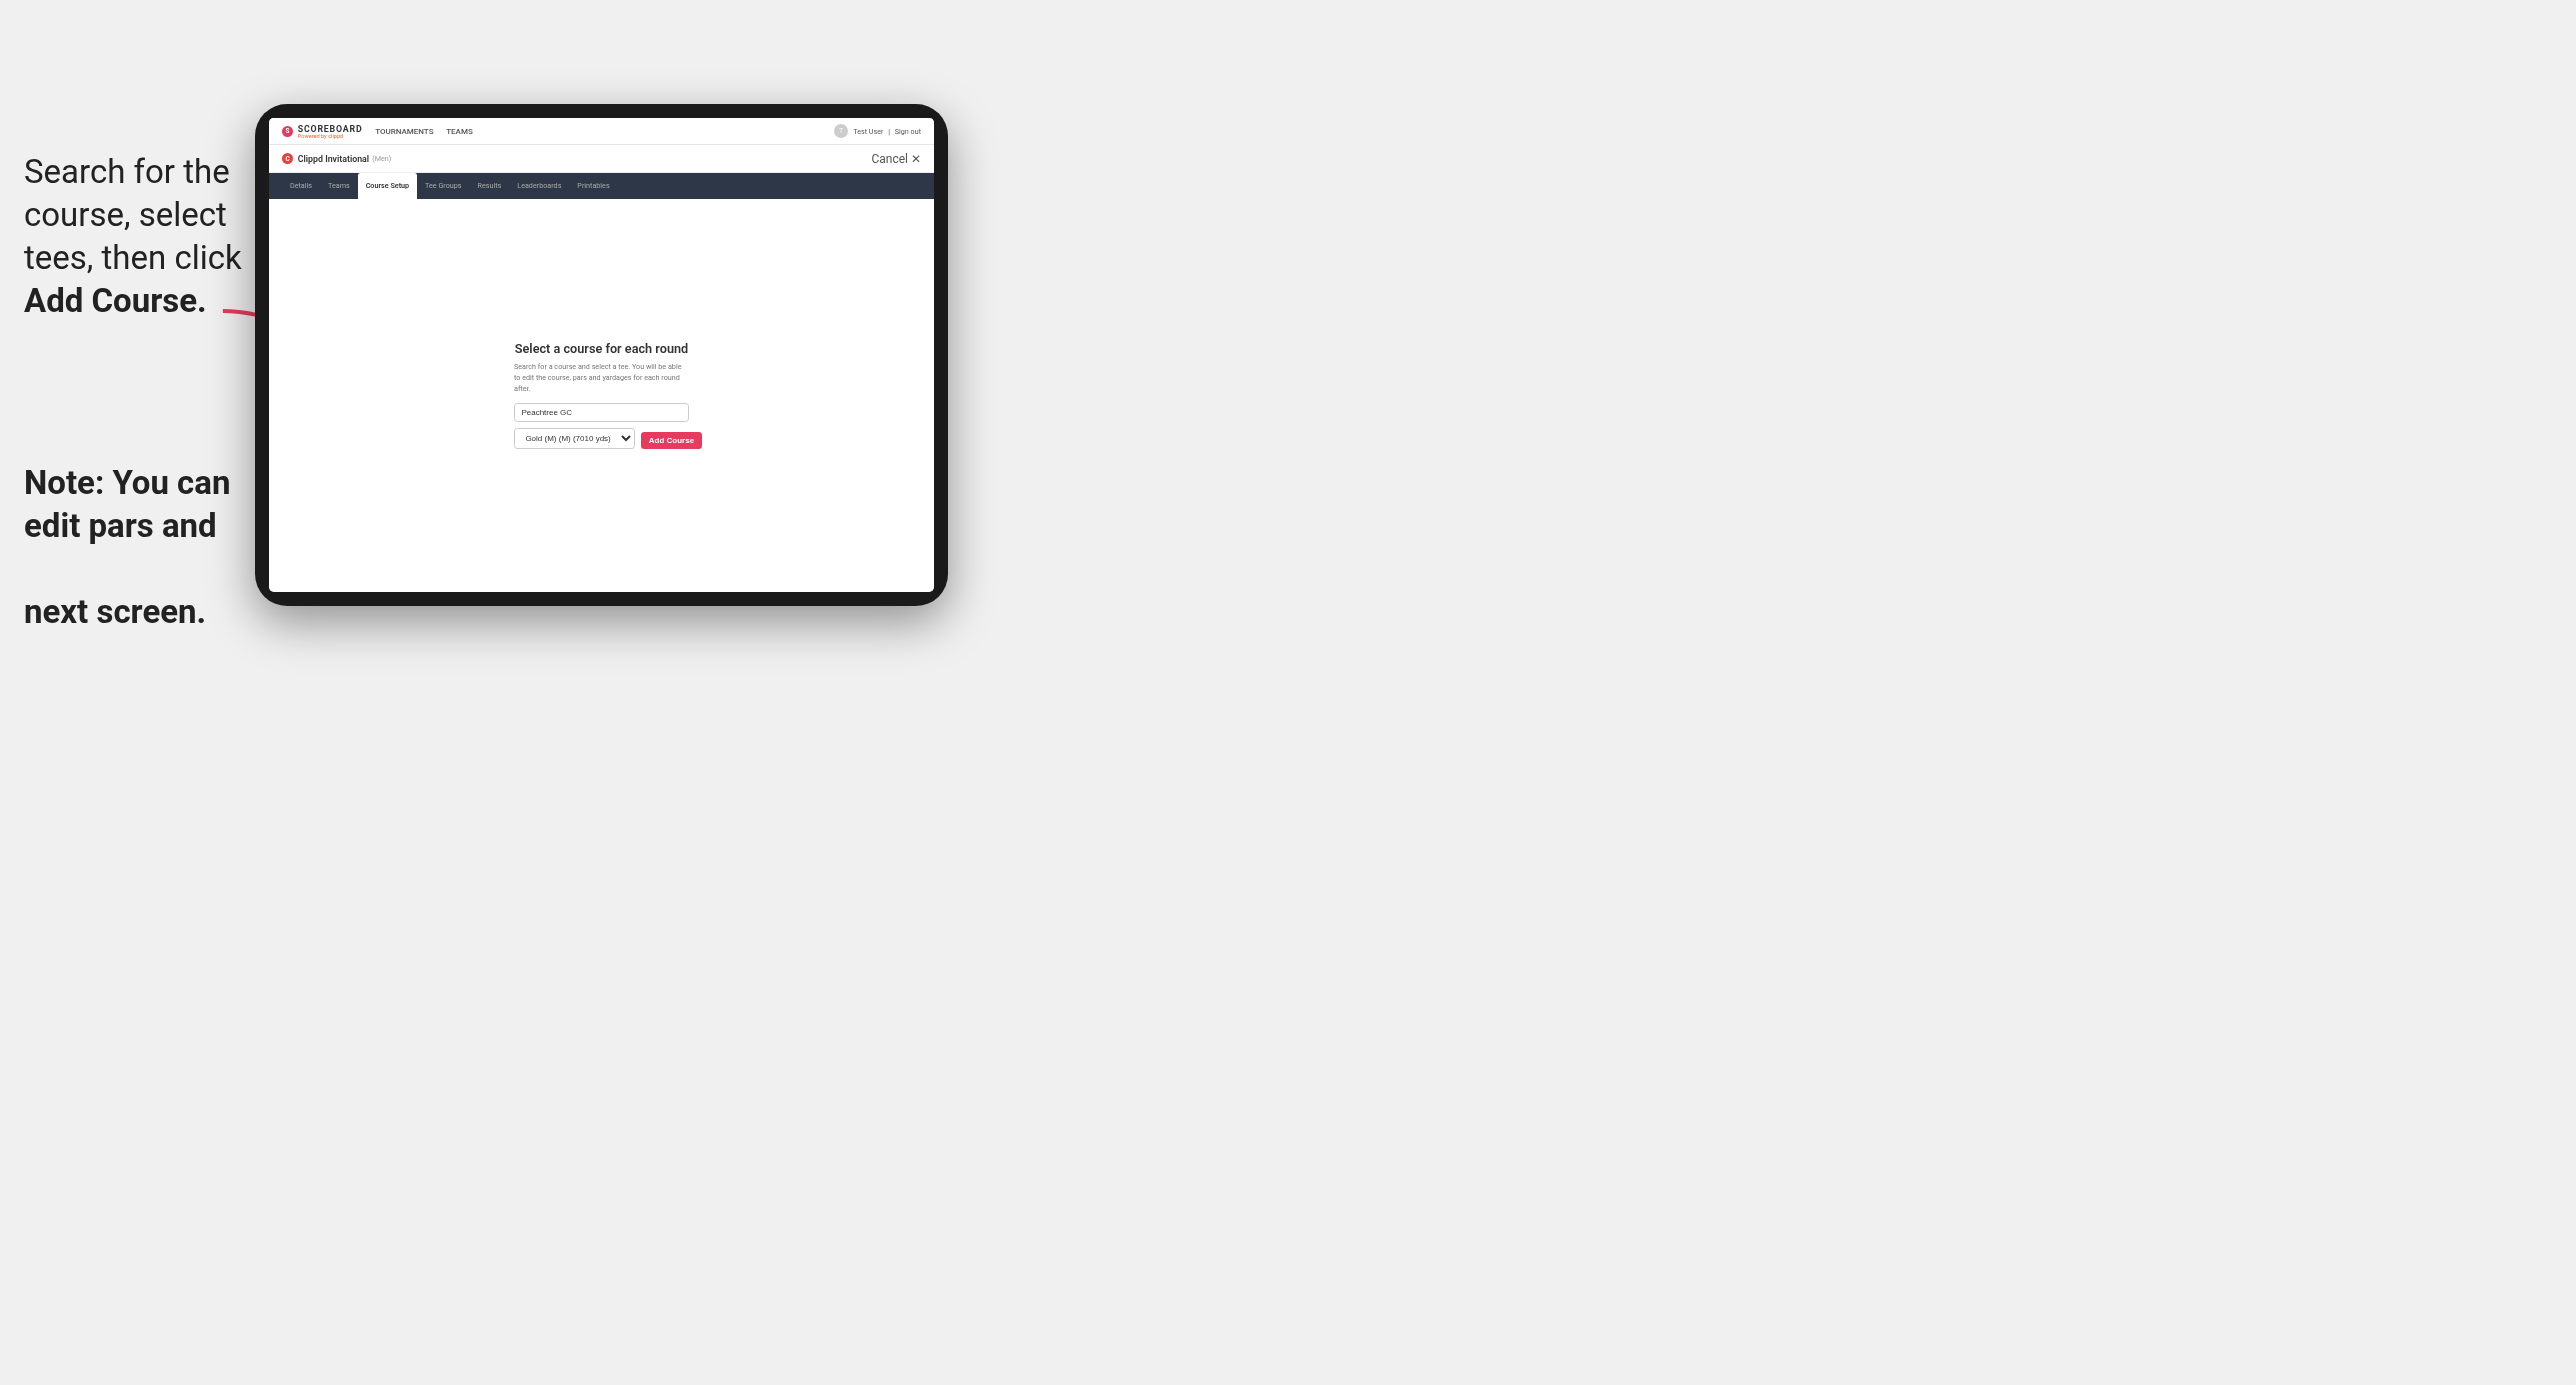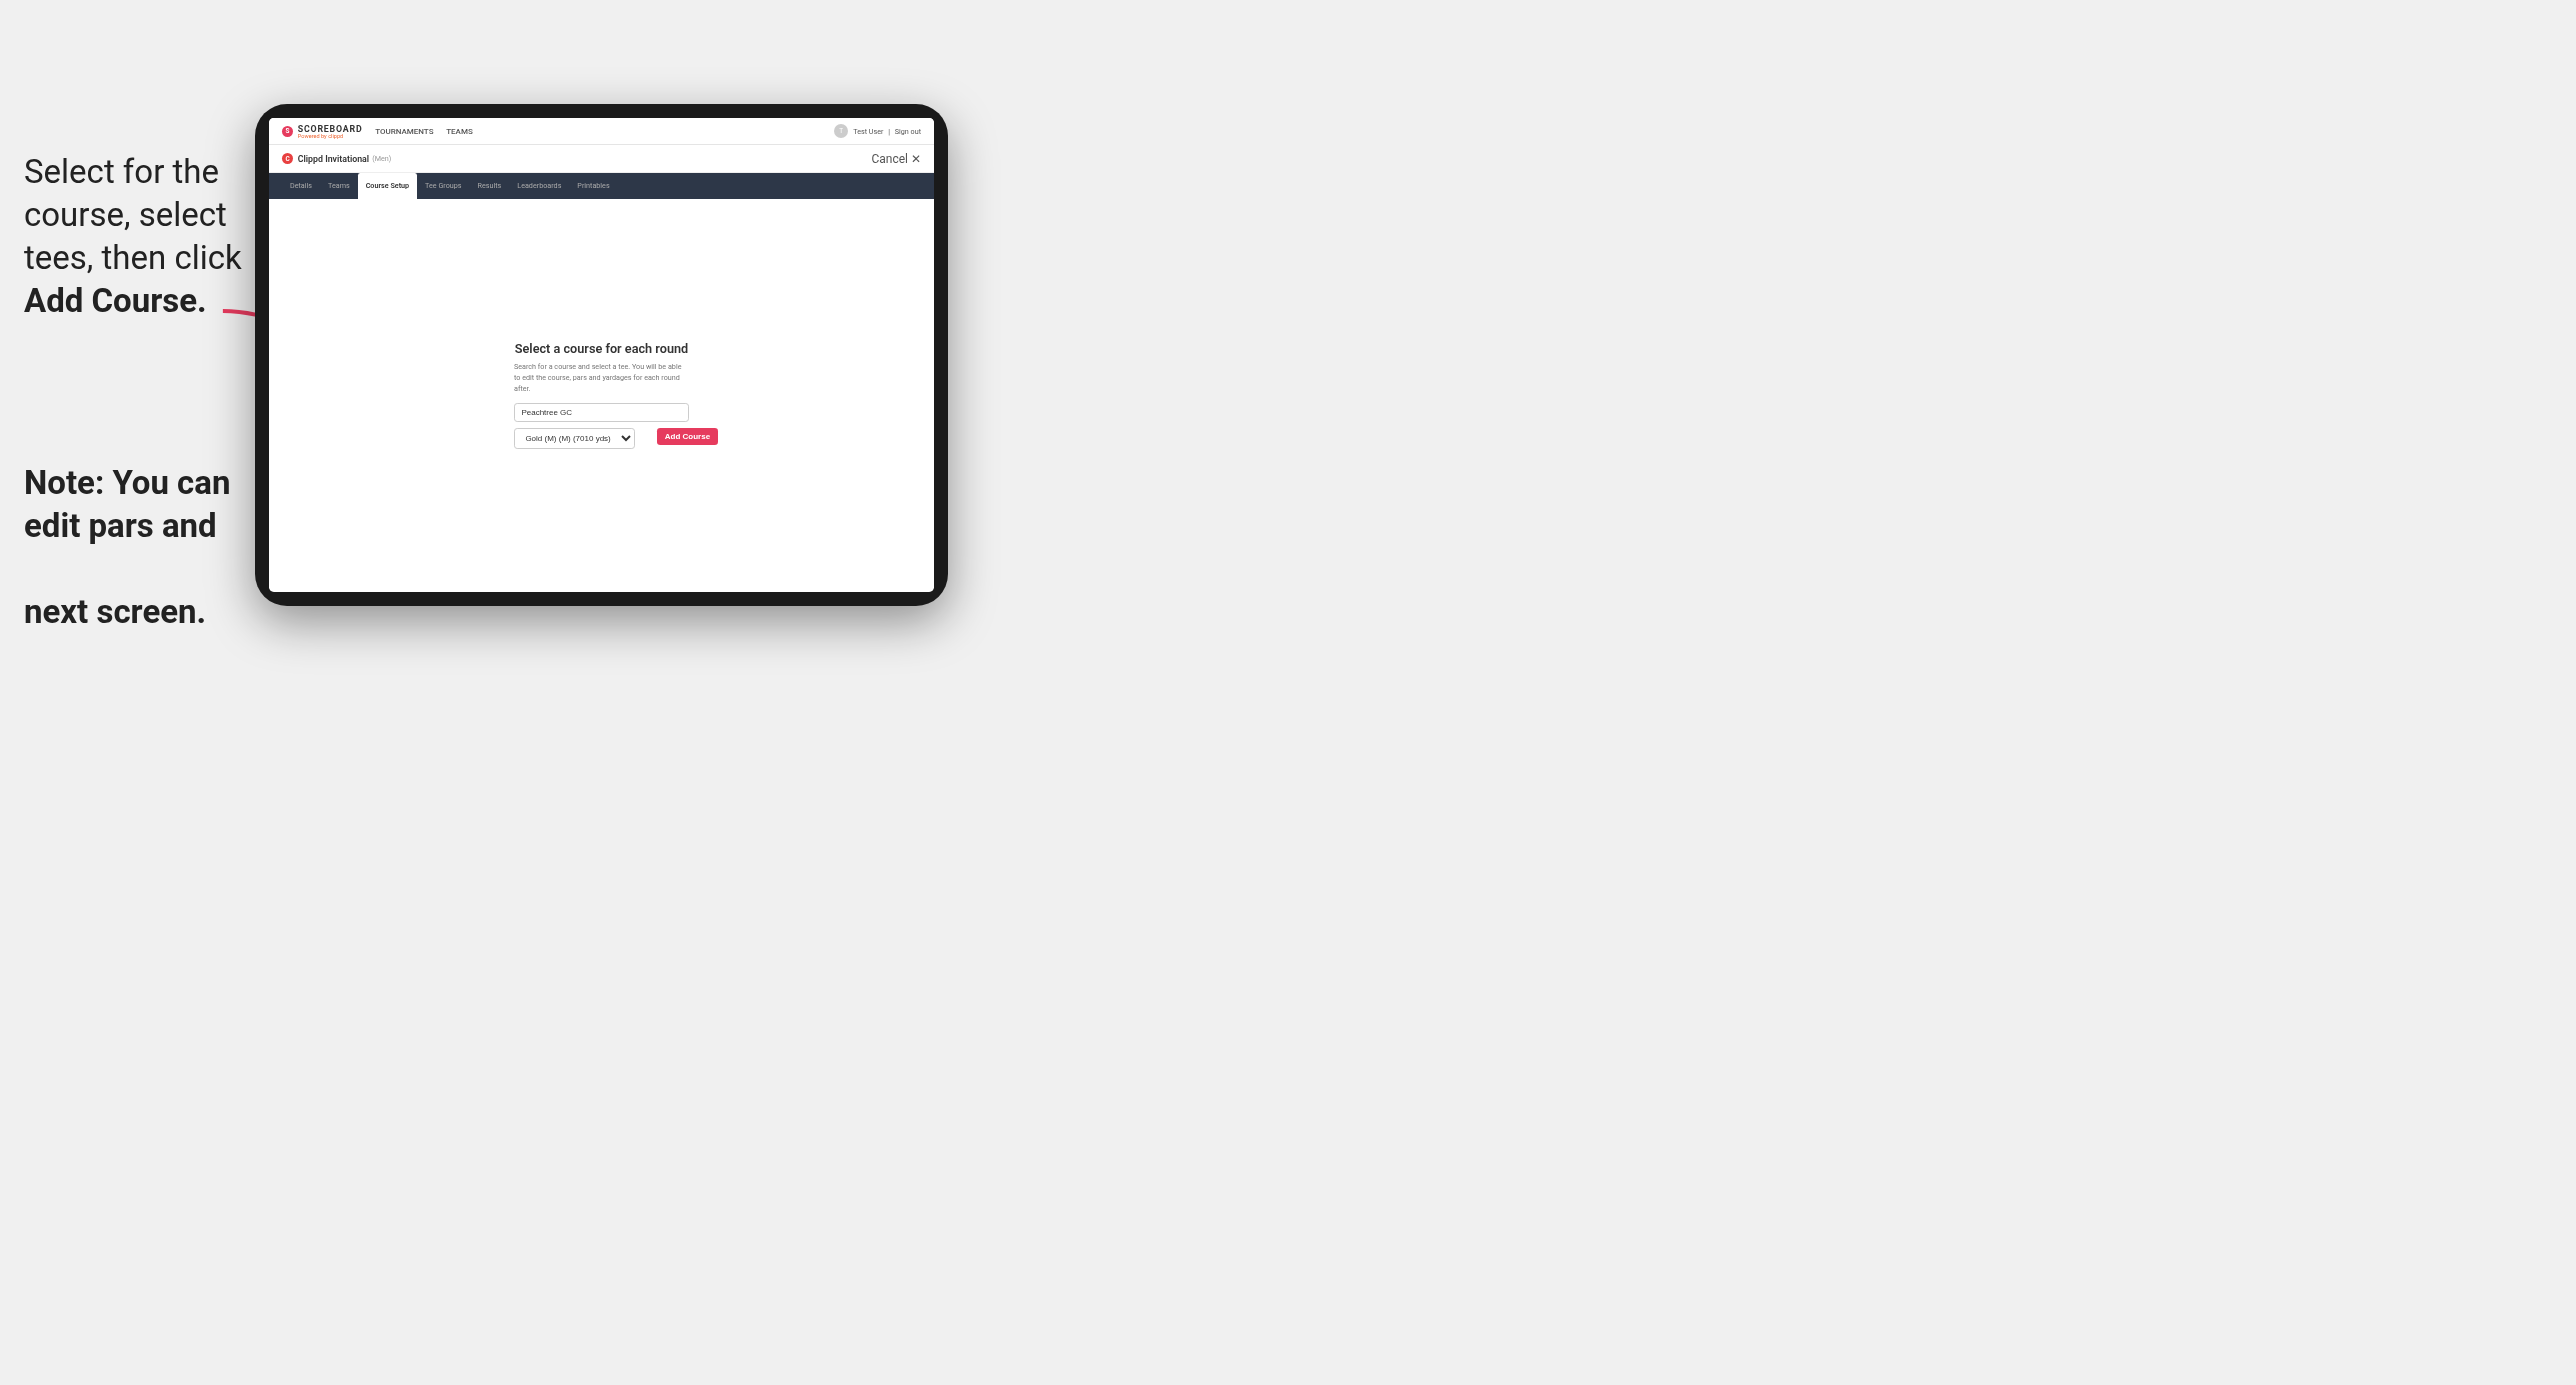--- a/index.html
+++ b/index.html
@@ -209,22 +209,22 @@
       width: 100%;
       border: 0.8px solid #ccc;
       border-radius: 3.2px;
       padding: 4px 6.4px;
       font-size: 8px;
       color: #333;
       outline: none;
     }
     .tee-select-row {
       display: flex;
-      align-items: flex-start;
-      gap: 22px;
+      align-items: flex-end;
+      gap: 6px;
       width: 175px;
     }
     .tee-select {
       flex: 1;
       border: 0.8px solid #ccc;
       border-radius: 3.2px;
       padding: 4px 6.4px;
       font-size: 8px;
       color: #333;
       outline: none;
@@ -245,21 +245,21 @@
     
     .arrow-svg {
       position: absolute;
       pointer-events: none;
     }
   </style>
 </head>
 <body>
 
 <div class="annotation-left">
-  <span>Select for the</span><br>
+  <span>Search for the</span><br>
   <span>course, select</span><br>
   <span>tees, then click</span><br>
   <span class="bold">Add Course.</span>
 </div>
 <div class="annotation-note">
   <span>Note: You can</span><br>
   <span>edit pars and</span><br>
   <br>
   <span>next screen.</span>
 </div>

